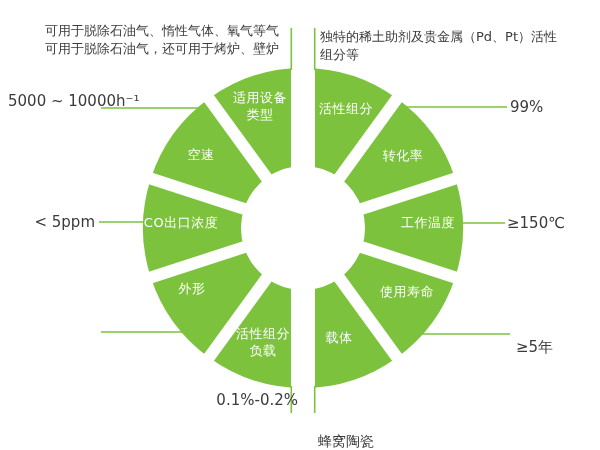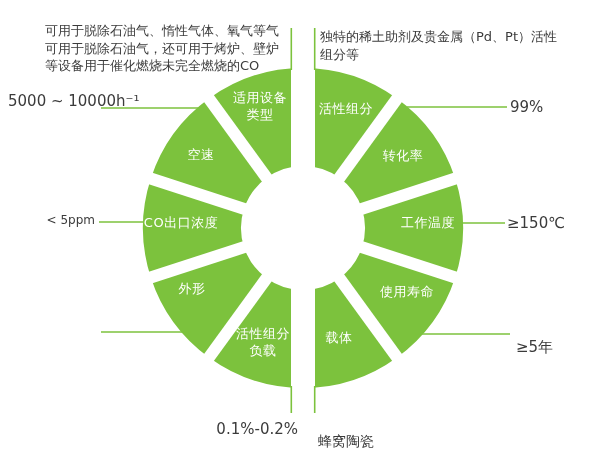--- a/index.html
+++ b/index.html
@@ -6,26 +6,26 @@
   .canvas{
     position:relative;width:600px;height:450px;background:#ffffff;overflow:hidden;
     font-family:"DejaVu Sans","Liberation Sans",sans-serif;color:#3b3b3b;
   }
   .ring-layer{position:absolute;left:0;top:0;}
   .ann{position:absolute;white-space:nowrap;}
   .ann div{white-space:nowrap;}
   #ann-top-left{left:45px;top:22px;font-size:13px;line-height:17.5px;}
   #ann-top-right{left:320px;top:28px;font-size:13px;line-height:17.5px;}
   #ann-space-velocity{left:8px;top:92px;font-size:15px;text-align:right;}
-  #ann-co-outlet{right:505px;top:213px;font-size:12px;}
+  #ann-co-outlet{right:505px;top:213px;font-size:15px;}
   #ann-shape{left:35px;top:321px;font-size:14px;line-height:18.5px;}
   #ann-conversion{left:510px;top:98px;font-size:15px;}
   #ann-working-temp{left:507px;top:214px;font-size:15px;}
   #ann-service-life{left:516px;top:338px;font-size:15px;}
-  #ann-loading{right:302px;top:420px;font-size:15px;text-align:center;}
+  #ann-loading{right:302px;top:391px;font-size:15px;text-align:center;}
   #ann-carrier{left:318px;top:433px;font-size:14px;}
 </style>
 </head>
 <body>
 
 <div class="canvas">
 
   <svg id="ring-svg" class="ring-layer" width="600" height="450" viewBox="0 0 600 450">
       <path d="M303 166 L303 68 A160 160 0 0 1 397.04564036679574 98.55728090000841 L339.4426856421333 177.84094634875325 A62 62 0 0 0 303 166 Z" fill="#7CC23D"></path>
       <path d="M339.4426856421333 177.84094634875325 L397.04564036679574 98.55728090000841 A160 160 0 0 1 455.1690426072246 178.5572809000084 L361.9655040102995 208.84094634875325 A62 62 0 0 0 339.4426856421333 177.84094634875325 Z" fill="#7CC23D"></path>
@@ -65,21 +65,20 @@
       <text text-anchor="middle" fill="#FFFFFF" font-size="13" font-family="&quot;DejaVu Sans&quot;,&quot;Liberation Sans&quot;,sans-serif" letter-spacing="0.5"><tspan x="263" y="337.75">活性组分</tspan><tspan x="263" y="355.25">负载</tspan></text>
       <text text-anchor="middle" fill="#FFFFFF" font-size="13" font-family="&quot;DejaVu Sans&quot;,&quot;Liberation Sans&quot;,sans-serif" letter-spacing="0.5"><tspan x="192" y="292.5">外形</tspan></text>
       <text text-anchor="middle" fill="#FFFFFF" font-size="13" font-family="&quot;DejaVu Sans&quot;,&quot;Liberation Sans&quot;,sans-serif" letter-spacing="0.5"><tspan x="181" y="226.5">CO出口浓度</tspan></text>
       <text text-anchor="middle" fill="#FFFFFF" font-size="13" font-family="&quot;DejaVu Sans&quot;,&quot;Liberation Sans&quot;,sans-serif" letter-spacing="0.5"><tspan x="201" y="158.5">空速</tspan></text>
       <text text-anchor="middle" fill="#FFFFFF" font-size="13" font-family="&quot;DejaVu Sans&quot;,&quot;Liberation Sans&quot;,sans-serif" letter-spacing="0.5"><tspan x="260" y="101.75">适用设备</tspan><tspan x="260" y="119.25">类型</tspan></text>
     </svg>
 
   <div class="ann" id="ann-top-left">
     <div>可用于脱除石油气、惰性气体、氧气等气</div>
     <div>可用于脱除石油气，还可用于烤炉、壁炉</div>
-    <div>等设备用于催化燃烧未完全燃烧的CO</div>
   </div>
 
   <div class="ann" id="ann-top-right">
     <div>独特的稀土助剂及贵金属（Pd、Pt）活性</div>
     <div>组分等</div>
   </div>
 
   <div class="ann" id="ann-space-velocity">5000 ~ 10000h⁻¹</div>
 
   <div class="ann" id="ann-co-outlet">&lt; 5ppm</div>

